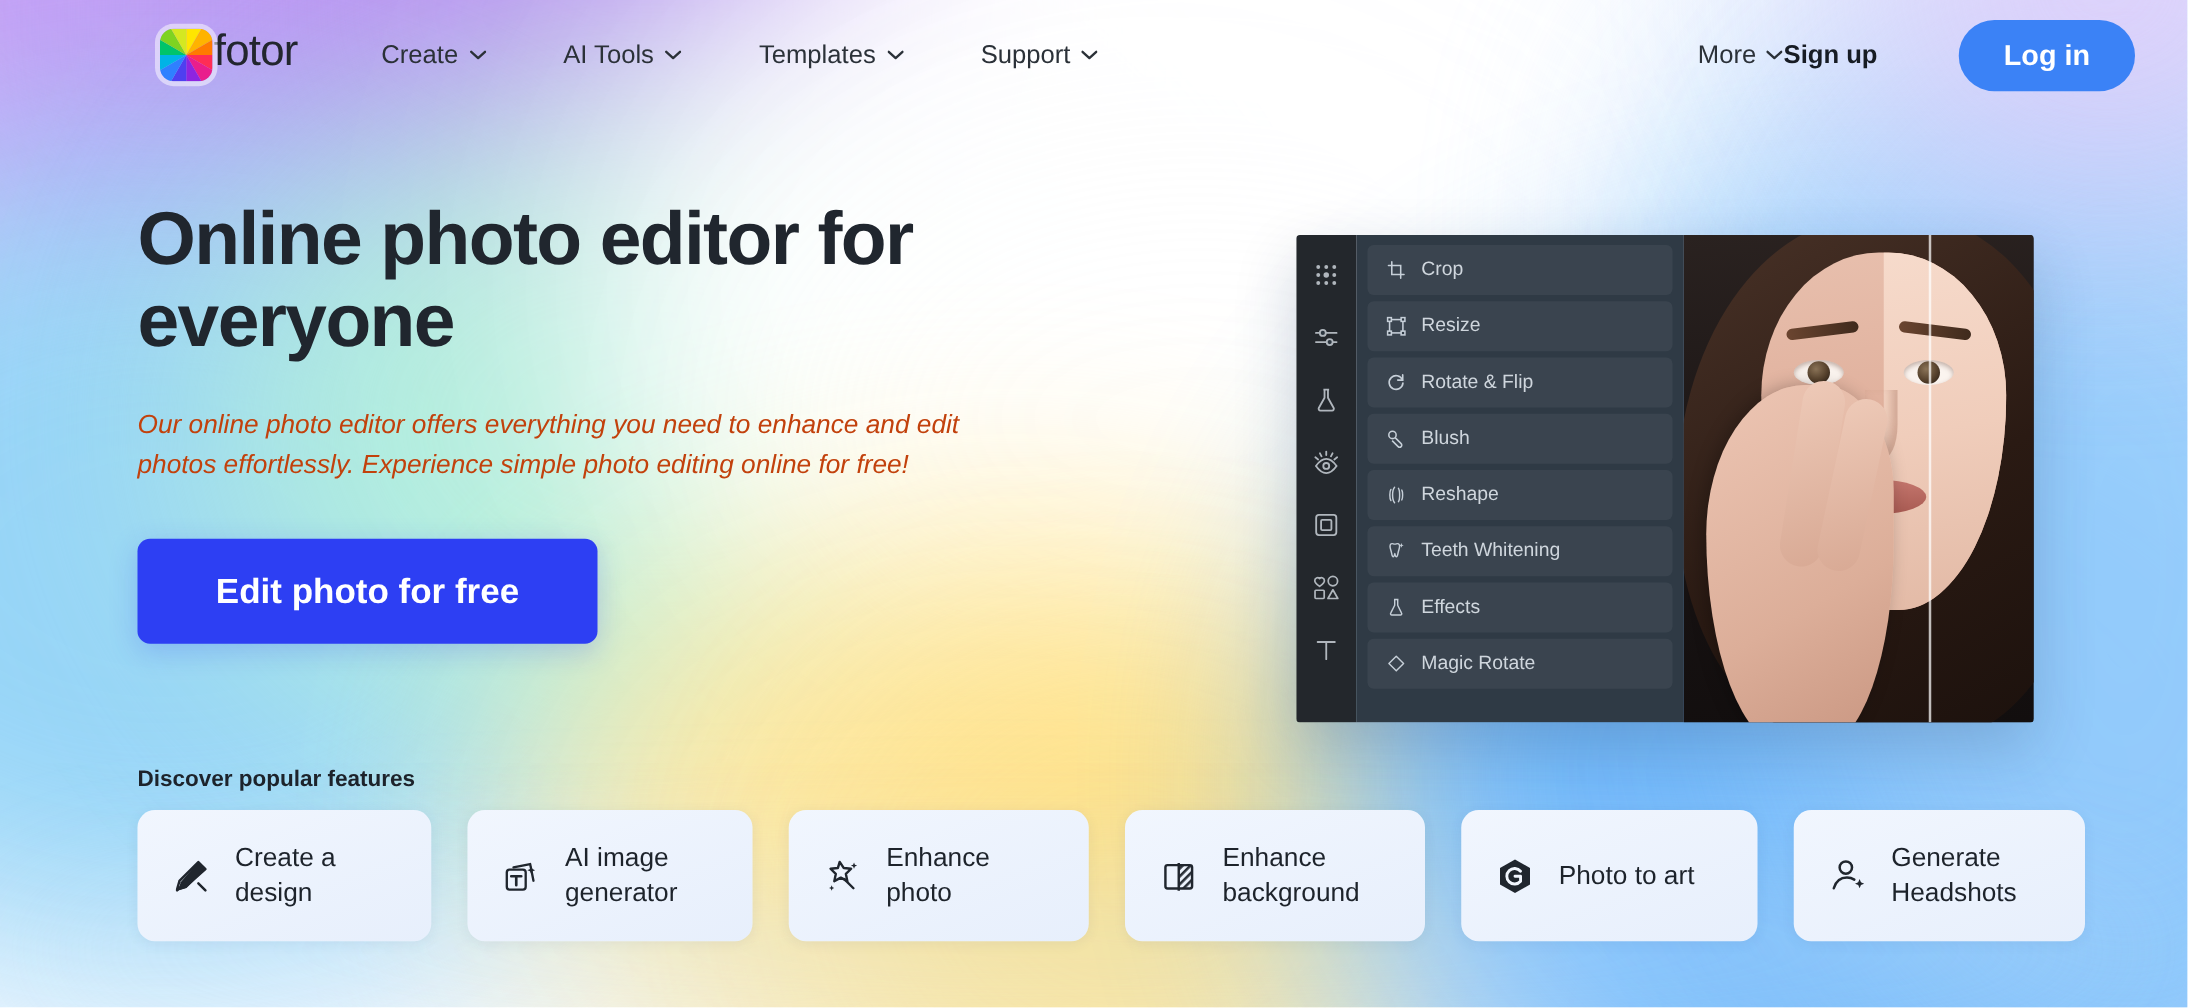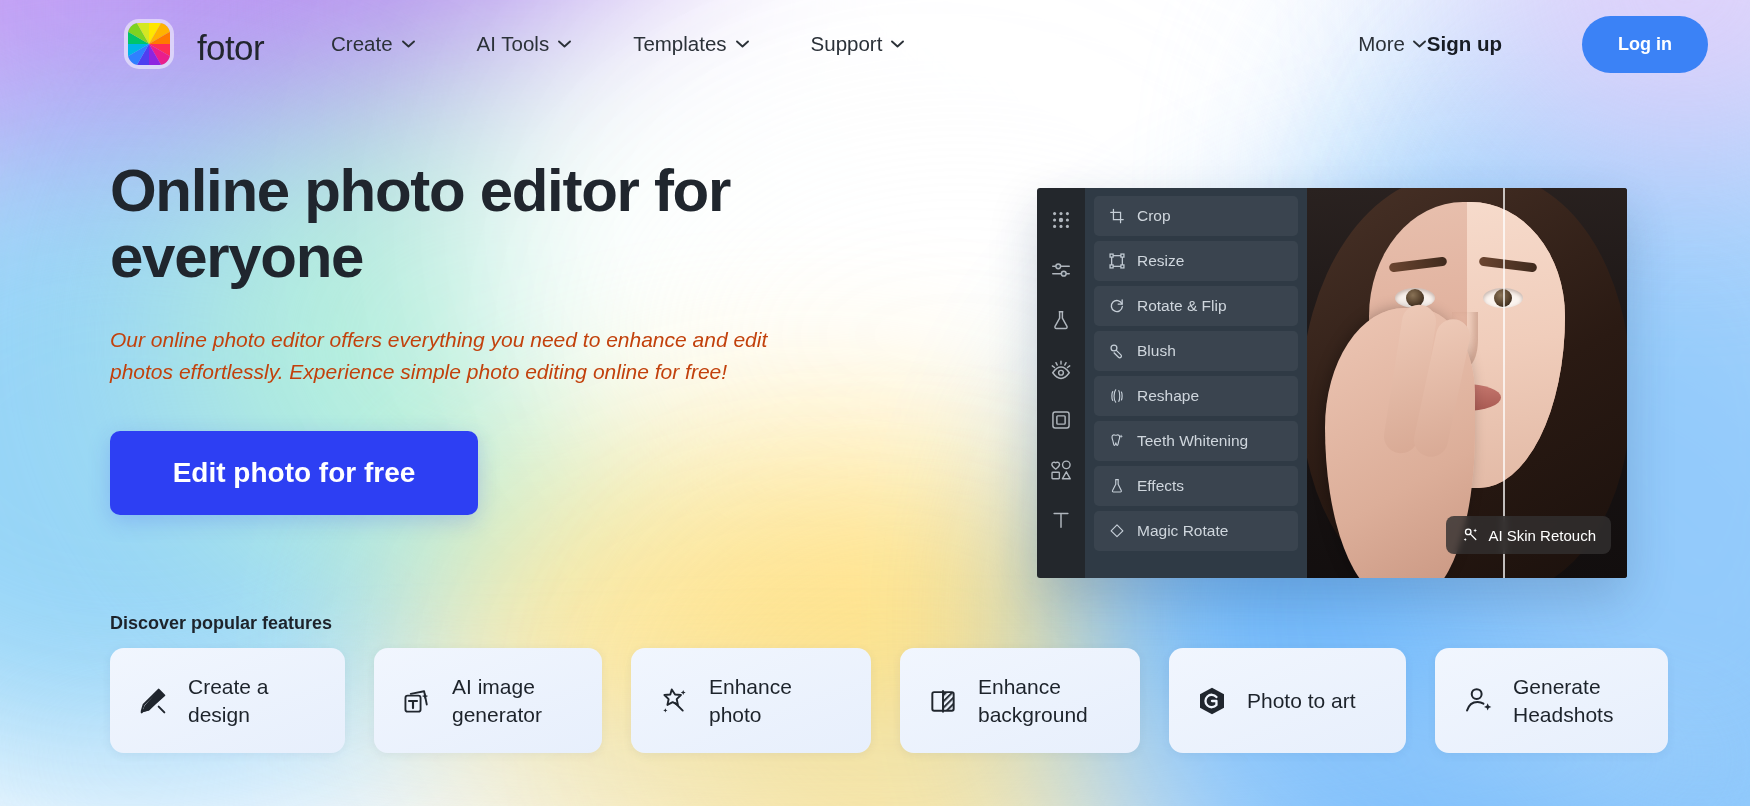--- a/index.html
+++ b/index.html
@@ -23,37 +23,37 @@
   .b-blue   { width:900px; height:780px; left:1060px; top:230px; background:#6bb6fb; opacity:.95; }
   .b-blue2  { width:620px; height:520px; left:1330px; top:-70px; background:#bfe0fd; opacity:.9; }
   .b-skyr   { width:540px; height:820px; left:1430px; top:40px;  background:#9ed0fb; opacity:.75; }
   .b-pinkr  { width:430px; height:360px; left:1470px; top:-190px; background:#e3cbfa; opacity:.8; }
   .b-w2     { width:680px; height:430px; left:620px; top:120px; background:#ffffff; opacity:.85; }
   .b-bot    { width:1750px; height:120px; left:0; top:700px; background:#cfe6fb; opacity:.35; filter:blur(60px); }
 
   
   .header { position:absolute; top:0; left:0; width:1750px; height:88px;
             display:flex; align-items:center; z-index:30; }
-  .logo-wrap { display:flex; align-items:flex-end; gap:27px; margin-left:100px;padding-left:28px; }
+  .logo-wrap { display:flex; align-items:flex-start; gap:1px; margin-left:100px;padding-left:28px; }
   .logo-mark { width:42px; height:42px; border-radius:11px; position:relative;
                overflow:hidden; box-shadow:0 0 0 4px rgba(255,255,255,.5); flex:none; }
   .logo-text { font-size:35px; font-weight:400; color:#22262e; letter-spacing:-.6px;
                line-height:1; }
   .nav { display:flex; align-items:center; margin-left:36px; }
   .nav-item { display:flex; align-items:center; gap:9px; padding:0 31px;
               font-size:20.5px; color:#2b3138; font-weight:400; cursor:pointer;
               white-space:nowrap; }
   .chev { width:13px; height:8px; flex:none; }
   .chev svg { display:block; }
   .nav-more { position:absolute; right:324px; font-size:20.5px; color:#2b3138;
               display:flex; align-items:center; gap:8px; cursor:pointer; }
   .signup { position:absolute; right:248px; font-size:20.5px; color:#171c24;
             font-weight:700; cursor:pointer; white-space:nowrap; }
   .login { position:absolute; right:42px; height:57px; padding:0 36px; border:none;
-           border-radius:29px; background:#3b82f6; color:#fff; font-size:18px;
+           border-radius:29px; background:#3b82f6; color:#fff; font-size:23px;
            font-weight:700; font-family:inherit; cursor:pointer;
            display:flex; align-items:center; justify-content:center; }
 
   
   .hero { position:absolute; left:110px; top:158px; width:720px; z-index:20; }
   h1.hero-title { font-size:60px; line-height:1.1; font-weight:700; color:#20262e;
                   letter-spacing:-1.3px; }
   .hero-sub { margin-top:34px; font-size:21px; line-height:1.52; color:#c2410c;
               max-width:710px;font-style:italic; }
   .cta { margin-top:43px; width:368px; height:84px; border:none; border-radius:10px;
@@ -74,21 +74,21 @@
   .card .lbl { font-size:21px; line-height:1.3; color:#1d232b; max-width:135px; }
 
   
   .editor { position:absolute; left:1037px; top:188px; width:590px; height:390px;
             z-index:15; border-radius:3px; overflow:hidden;
             box-shadow:0 20px 50px rgba(30,50,90,.20); display:flex; }
   .rail { width:48px; background:#23272c; display:flex; flex-direction:column;
           align-items:center; padding-top:18px; gap:22px; flex:none; }
   .rail .ri { width:28px; height:28px; display:flex; align-items:center;
               justify-content:center; opacity:.82; cursor:pointer; }
-  .toollist { width:222px; background:#2f3a45; padding:8px 9px; flex:none;
+  .toollist { width:262px; background:#2f3a45; padding:8px 9px; flex:none;
               display:flex; flex-direction:column; gap:5px; overflow:hidden; }
   .tool { height:40px; border-radius:5px; background:rgba(255,255,255,.055);
           display:flex; align-items:center; gap:12px; padding:0 14px;
           color:#cfd6dd; font-size:15.5px; cursor:pointer; flex:none; }
   .tool .ti { width:17px; height:17px; flex:none; display:flex;
               align-items:center; justify-content:center; }
   .photo { flex:1; position:relative; overflow:hidden; background:#1d1a1a; }
 
   
   .pho-bg { position:absolute; inset:0;
@@ -473,25 +473,14 @@
     <div class="eye eye-r"></div>
     <div class="iris iris-l"></div>
     <div class="iris iris-r"></div>
     <div class="nose"></div>
     <div class="lips"></div>
     <div class="hand"></div>
     <div class="finger f1"></div>
     <div class="finger f2"></div>
     <div class="splitline"></div>
 
-    <div class="badge">
-      <span class="bi">
-        <svg viewBox="0 0 18 18" width="17" height="17" fill="none" stroke="#ffffff" stroke-width="1.4" stroke-linecap="round" stroke-linejoin="round">
-          <circle cx="6.6" cy="5.2" r="2.9"></circle>
-          <path d="M8.7 7.3 L14.6 13.2"></path>
-          <path d="M13.9 1.6 l.6 1.5 1.5 .6 -1.5 .6 -.6 1.5 -.6 -1.5 -1.5 -.6 1.5 -.6z" fill="#fff" stroke="none"></path>
-          <path d="M3.4 11.6 l.5 1.2 1.2 .5 -1.2 .5 -.5 1.2 -.5 -1.2 -1.2 -.5 1.2 -.5z" fill="#fff" stroke="none"></path>
-        </svg>
-      </span>
-      <span>AI Skin Retouch</span>
-    </div>
   </div>
 </div>
 
 </body></html>

